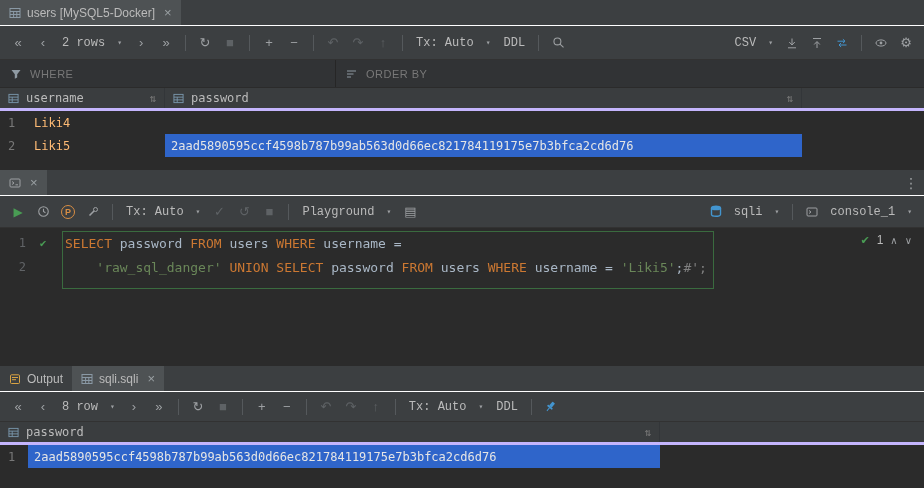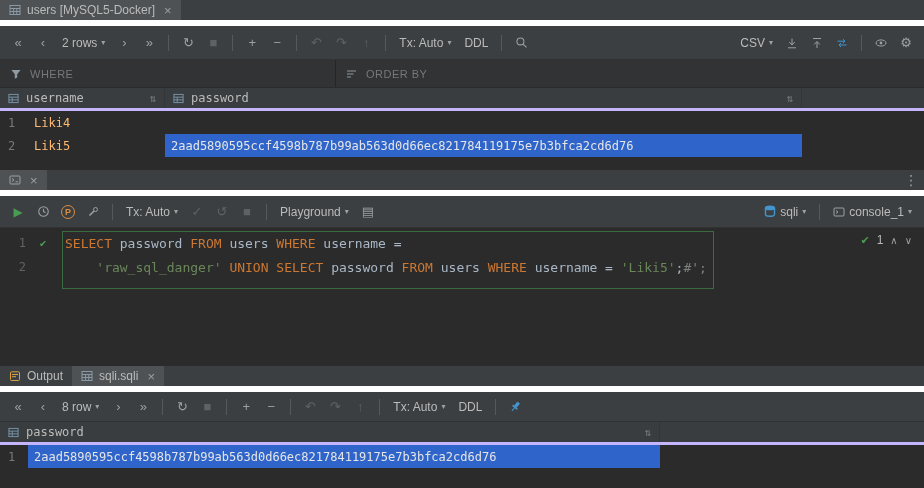--- a/index.html
+++ b/index.html
@@ -4,37 +4,37 @@
 <style>
   * { box-sizing: border-box; margin: 0; padding: 0; }
   html,body { background:#1e1e1e; }
   .app {
     width: 924px; height: 488px; position: relative; overflow: hidden;
     background:#2b2b2b; font-family:"Liberation Sans", sans-serif;
     color:#bbbbbb; font-size:12px; display:flex; flex-direction:column;
   }
   
   .tabbar { height:26px; flex:none; display:flex; align-items:stretch;
-            background:#3c3f41; border-bottom:6px solid #ffffff; }
+            background:#3c3f41; border-bottom:1px solid #ffffff; }
   .tab { display:flex; align-items:center; gap:6px; padding:0 9px; color:#bbbbbb; cursor:default; }
   .tab.sel { background:#4e5254; }
   .tab .close { color:#9aa0a3; font-size:13px; line-height:1; margin-left:3px; }
   .tabbar .flex1 { flex:1; }
   .menu-btn { width:26px; display:flex; align-items:center; justify-content:center;
               color:#9da0a3; font-size:14px; }
   
   .toolbar { flex:none; display:flex; align-items:center; background:#3c3f41;
              padding:0 7px; gap:3px; }
   .toolbar.top { height:34px; border-bottom:1px solid #323232; }
   .toolbar.mid { height:32px; border-bottom:1px solid #323232; }
   .toolbar.bot { height:30px; border-bottom:1px solid #323232; }
   .tb { min-width:22px; height:22px; display:flex; align-items:center; justify-content:center;
         color:#9da0a3; font-size:13px; border-radius:3px; }
   .tb.dim { color:#5e6265; }
-  .tb.txt { color:#bbbbbb; font-size:12px; padding:0 5px; gap:4px; }
+  .tb.txt { color:#bbbbbb; font-size:12px; padding:0 5px; gap:12px;font-family:Liberation Mono, monospace; }
   .tb.green { color:#499C54; font-size:12px; }
   .chev { font-size:8px; color:#9da0a3; }
   .sep { width:1px; height:16px; background:#55595c; margin:0 5px; flex:none; }
   .flex1 { flex:1; }
   .pbadge { width:14px; height:14px; border-radius:50%; border:1.5px solid #d98e44;
             color:#d98e44; font-size:9px; font-weight:bold; display:flex;
             align-items:center; justify-content:center; }
   
   .filterbar { height:28px; flex:none; display:flex; align-items:stretch;
                background:#313335; border-bottom:1px solid #2b2b2b;

